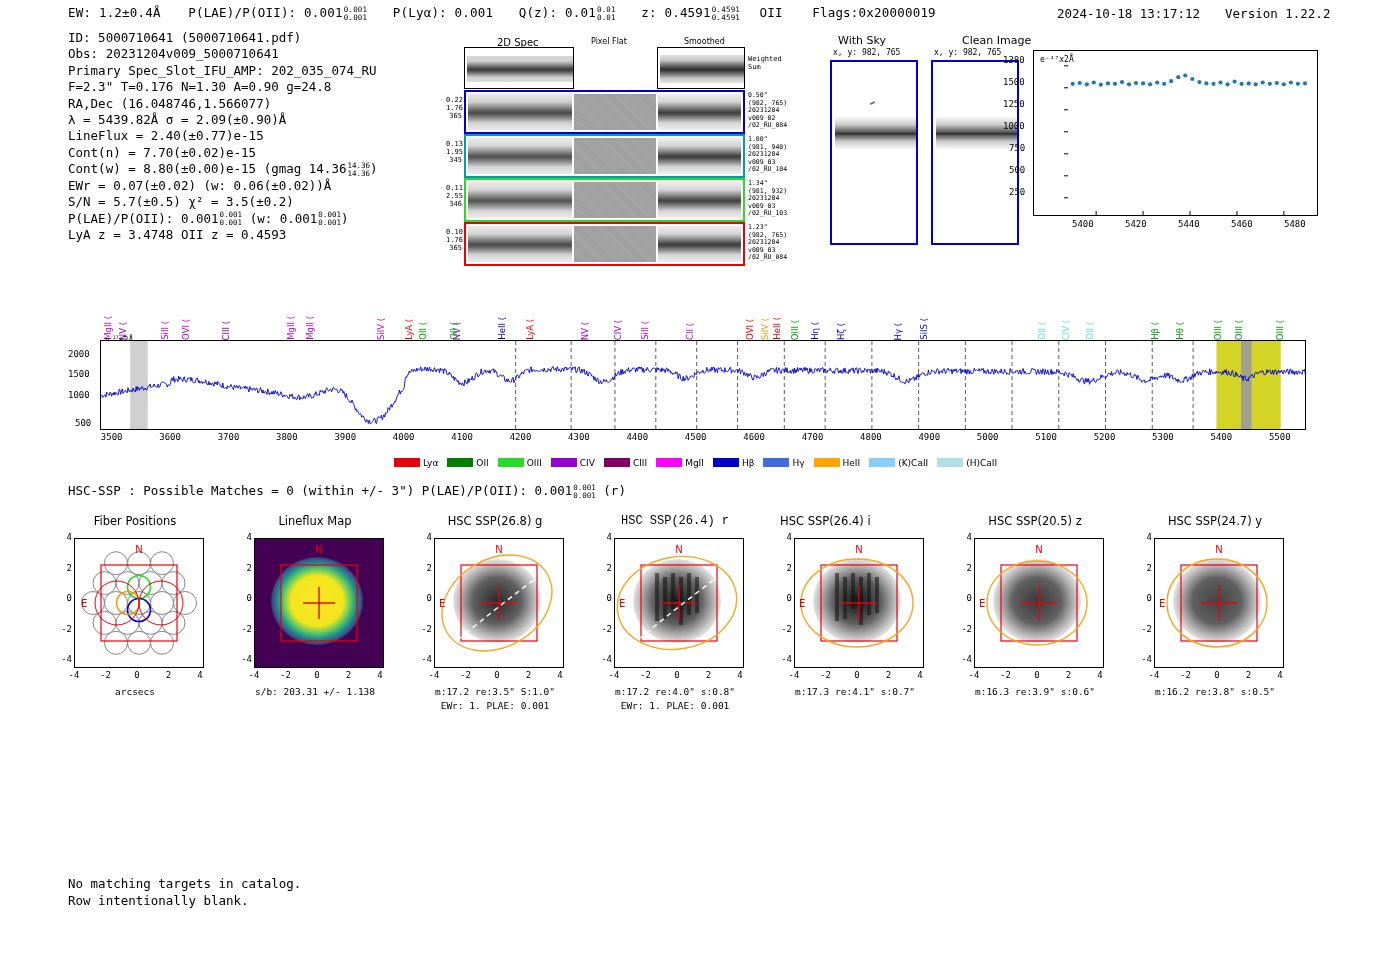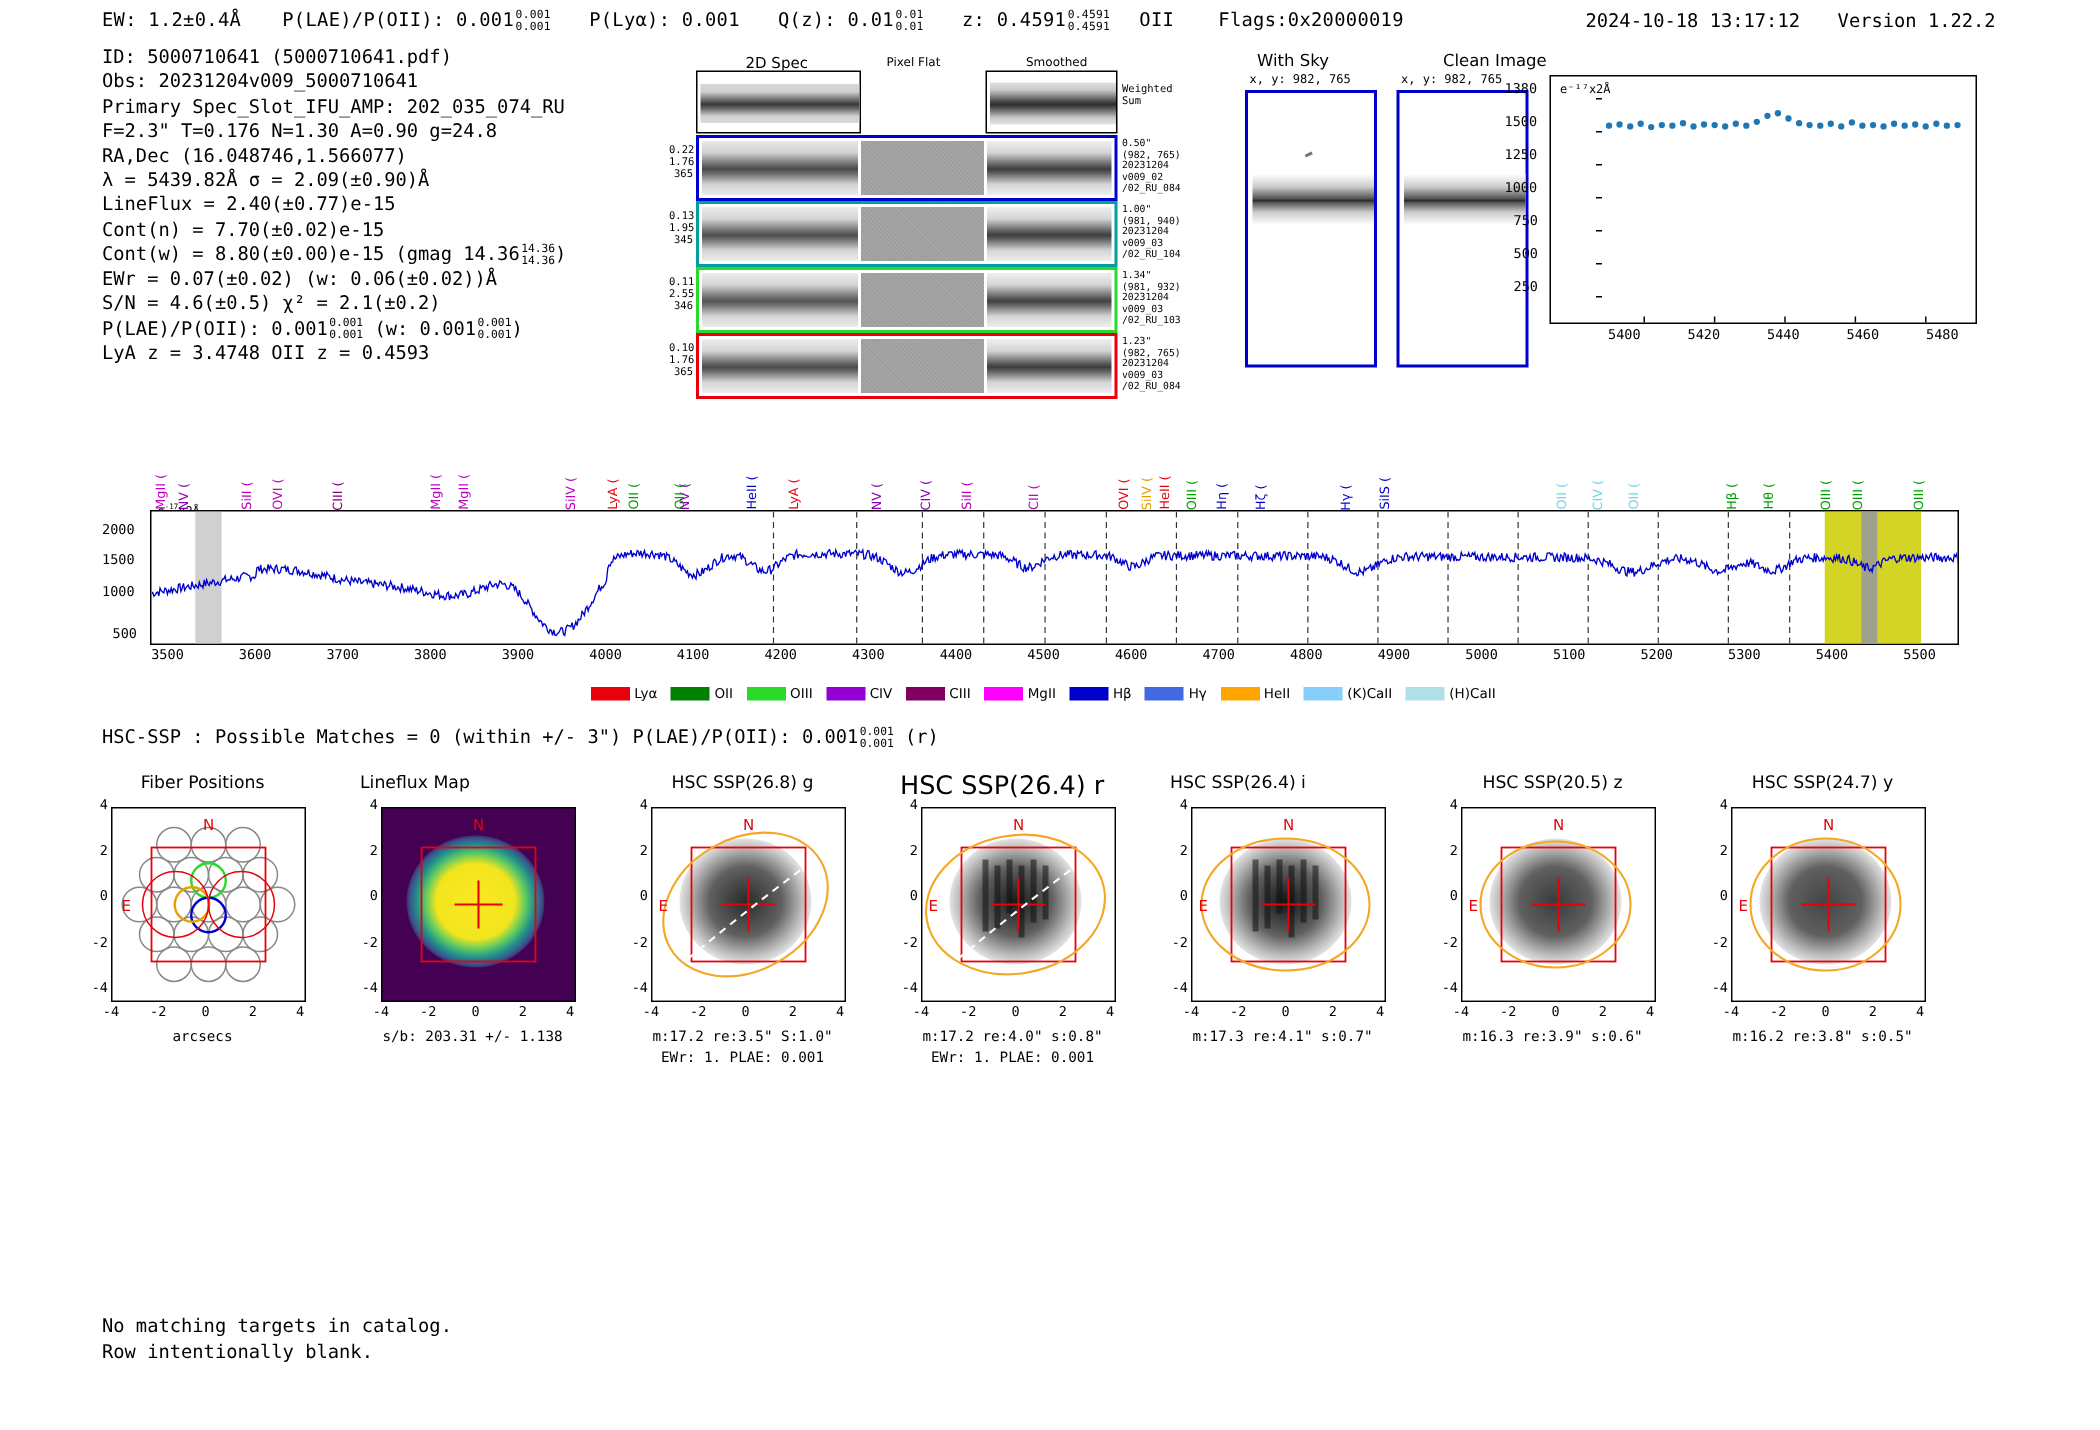--- a/index.html
+++ b/index.html
@@ -56,21 +56,21 @@
   <div>ID: 5000710641 (5000710641.pdf)</div>
   <div>Obs: 20231204v009_5000710641</div>
   <div>Primary Spec_Slot_IFU_AMP: 202_035_074_RU</div>
   <div>F=2.3"  T=0.176  N=1.30  A=0.90  g=24.8</div>
   <div>RA,Dec (16.048746,1.566077)</div>
   <div>λ = 5439.82Å   σ = 2.09(±0.90)Å</div>
   <div>LineFlux = 2.40(±0.77)e-15</div>
   <div>Cont(n) = 7.70(±0.02)e-15</div>
   <div><span>Cont(w) = 8.80(±0.00)e-15 (gmag 14.36</span><span class="stack"><span>14.36</span><br><span>14.36</span></span>)</div>
   <div>EWr = 0.07(±0.02) (w: 0.06(±0.02))Å</div>
-  <div>S/N = 4.6(±0.5)   χ² = 2.1(±0.2)</div>
+  <div>S/N = 5.7(±0.5)   χ² = 3.5(±0.2)</div>
   <div><span>P(LAE)/P(OII): 0.001</span><span class="stack"><span>0.001</span><br><span>0.001</span></span> <span>(w: 0.001</span><span class="stack"><span>0.001</span><br><span>0.001</span></span><span>)</span></div>
   <div>LyA z = 3.4748   OII z = 0.4593</div>
 </div>
 
 <div class="abs cap" style="left:497px;top:37px;font-size:10px;">2D Spec</div>
 <div class="abs cap" style="left:591px;top:37px;font-size:8px;">Pixel Flat</div>
 <div class="abs cap" style="left:684px;top:37px;font-size:8px;">Smoothed</div>
 
 <div class="bx black" style="left:464px;top:47px;width:110px;height:42px;background:#ffffff;overflow:hidden;">
   <div style="position:absolute;left:2px;top:8px;width:106px;height:26px;background:linear-gradient(to bottom,#d8d8d8 0%,#cfcfcf 20%,#585858 45%,#3a3a3a 52%,#585858 60%,#cfcfcf 82%,#dcdcdc 100%);"></div>
@@ -371,21 +371,21 @@
     <div class="abs" style="left:56px;top:113.5px;width:16px;text-align:right;font-size:9px;">-2</div>
     <div class="abs" style="left:56px;top:83px;width:16px;text-align:right;font-size:9px;">0</div>
     <div class="abs" style="left:56px;top:52.5px;width:16px;text-align:right;font-size:9px;">2</div>
     <div class="abs" style="left:56px;top:22px;width:16px;text-align:right;font-size:9px;">4</div>
     <div class="abs" style="left:65px;top:160px;width:18px;text-align:center;font-size:9px;">-4</div>
     <div class="abs" style="left:96.5px;top:160px;width:18px;text-align:center;font-size:9px;">-2</div>
     <div class="abs" style="left:128px;top:160px;width:18px;text-align:center;font-size:9px;">0</div>
     <div class="abs" style="left:159.5px;top:160px;width:18px;text-align:center;font-size:9px;">2</div>
     <div class="abs" style="left:191px;top:160px;width:18px;text-align:center;font-size:9px;">4</div>
     <div class="abs" style="left:60px;top:176px;width:150px;text-align:center;font-size:9.5px;">arcsecs</div>
-    <div class="abs cap" style="left:240px;top:4px;width:150px;font-size:11.5px;">Lineflux Map</div>
+    <div class="abs cap" style="left:240px;top:4px;width:150px;text-align:center;font-size:11.5px;">Lineflux Map</div>
     <div class="abs" style="left:254px;top:28px;width:128px;height:128px;border:1px solid #000;overflow:hidden;background:#440154;"><svg width="128" height="128" viewBox="0 0 128 128">
         <defs>
           <radialGradient id="vir" cx="50%" cy="50%" r="52%">
             <stop offset="0%" stop-color="#fde725"></stop>
             <stop offset="55%" stop-color="#f1e51d"></stop>
             <stop offset="70%" stop-color="#5ec962"></stop>
             <stop offset="82%" stop-color="#21918c"></stop>
             <stop offset="92%" stop-color="#3b528b"></stop>
             <stop offset="100%" stop-color="#440154"></stop>
           </radialGradient>
@@ -433,21 +433,21 @@
     <div class="abs" style="left:416px;top:83px;width:16px;text-align:right;font-size:9px;">0</div>
     <div class="abs" style="left:416px;top:52.5px;width:16px;text-align:right;font-size:9px;">2</div>
     <div class="abs" style="left:416px;top:22px;width:16px;text-align:right;font-size:9px;">4</div>
     <div class="abs" style="left:425px;top:160px;width:18px;text-align:center;font-size:9px;">-4</div>
     <div class="abs" style="left:456.5px;top:160px;width:18px;text-align:center;font-size:9px;">-2</div>
     <div class="abs" style="left:488px;top:160px;width:18px;text-align:center;font-size:9px;">0</div>
     <div class="abs" style="left:519.5px;top:160px;width:18px;text-align:center;font-size:9px;">2</div>
     <div class="abs" style="left:551px;top:160px;width:18px;text-align:center;font-size:9px;">4</div>
     <div class="abs" style="left:420px;top:176px;width:150px;text-align:center;font-size:9.5px;">m:17.2  re:3.5"  S:1.0"</div>
     <div class="abs" style="left:420px;top:190px;width:150px;text-align:center;font-size:9.5px;">EWr: 1. PLAE: 0.001</div>
-    <div class="abs cap" style="left:600px;top:4px;width:150px;font-size:17px;">HSC SSP(26.4) r</div>
+    <div class="abs cap" style="left:600px;top:4px;width:150px;text-align:center;font-size:12px;font-family:Liberation Mono, monospace;">HSC SSP(26.4) r</div>
     <div class="abs" style="left:614px;top:28px;width:128px;height:128px;border:1px solid #000;overflow:hidden;background:#ffffff;"><svg width="128" height="128" viewBox="0 0 128 128">
         <defs>
           <radialGradient id="gg3" cx="50%" cy="50%" r="55%">
             <stop offset="0%" stop-color="#1a1a1a"></stop>
             <stop offset="50%" stop-color="#606060"></stop>
             <stop offset="78%" stop-color="#bcbcbc"></stop>
             <stop offset="100%" stop-color="#ffffff"></stop>
           </radialGradient>
         </defs>
         <rect width="128" height="128" fill="#ffffff"></rect>

